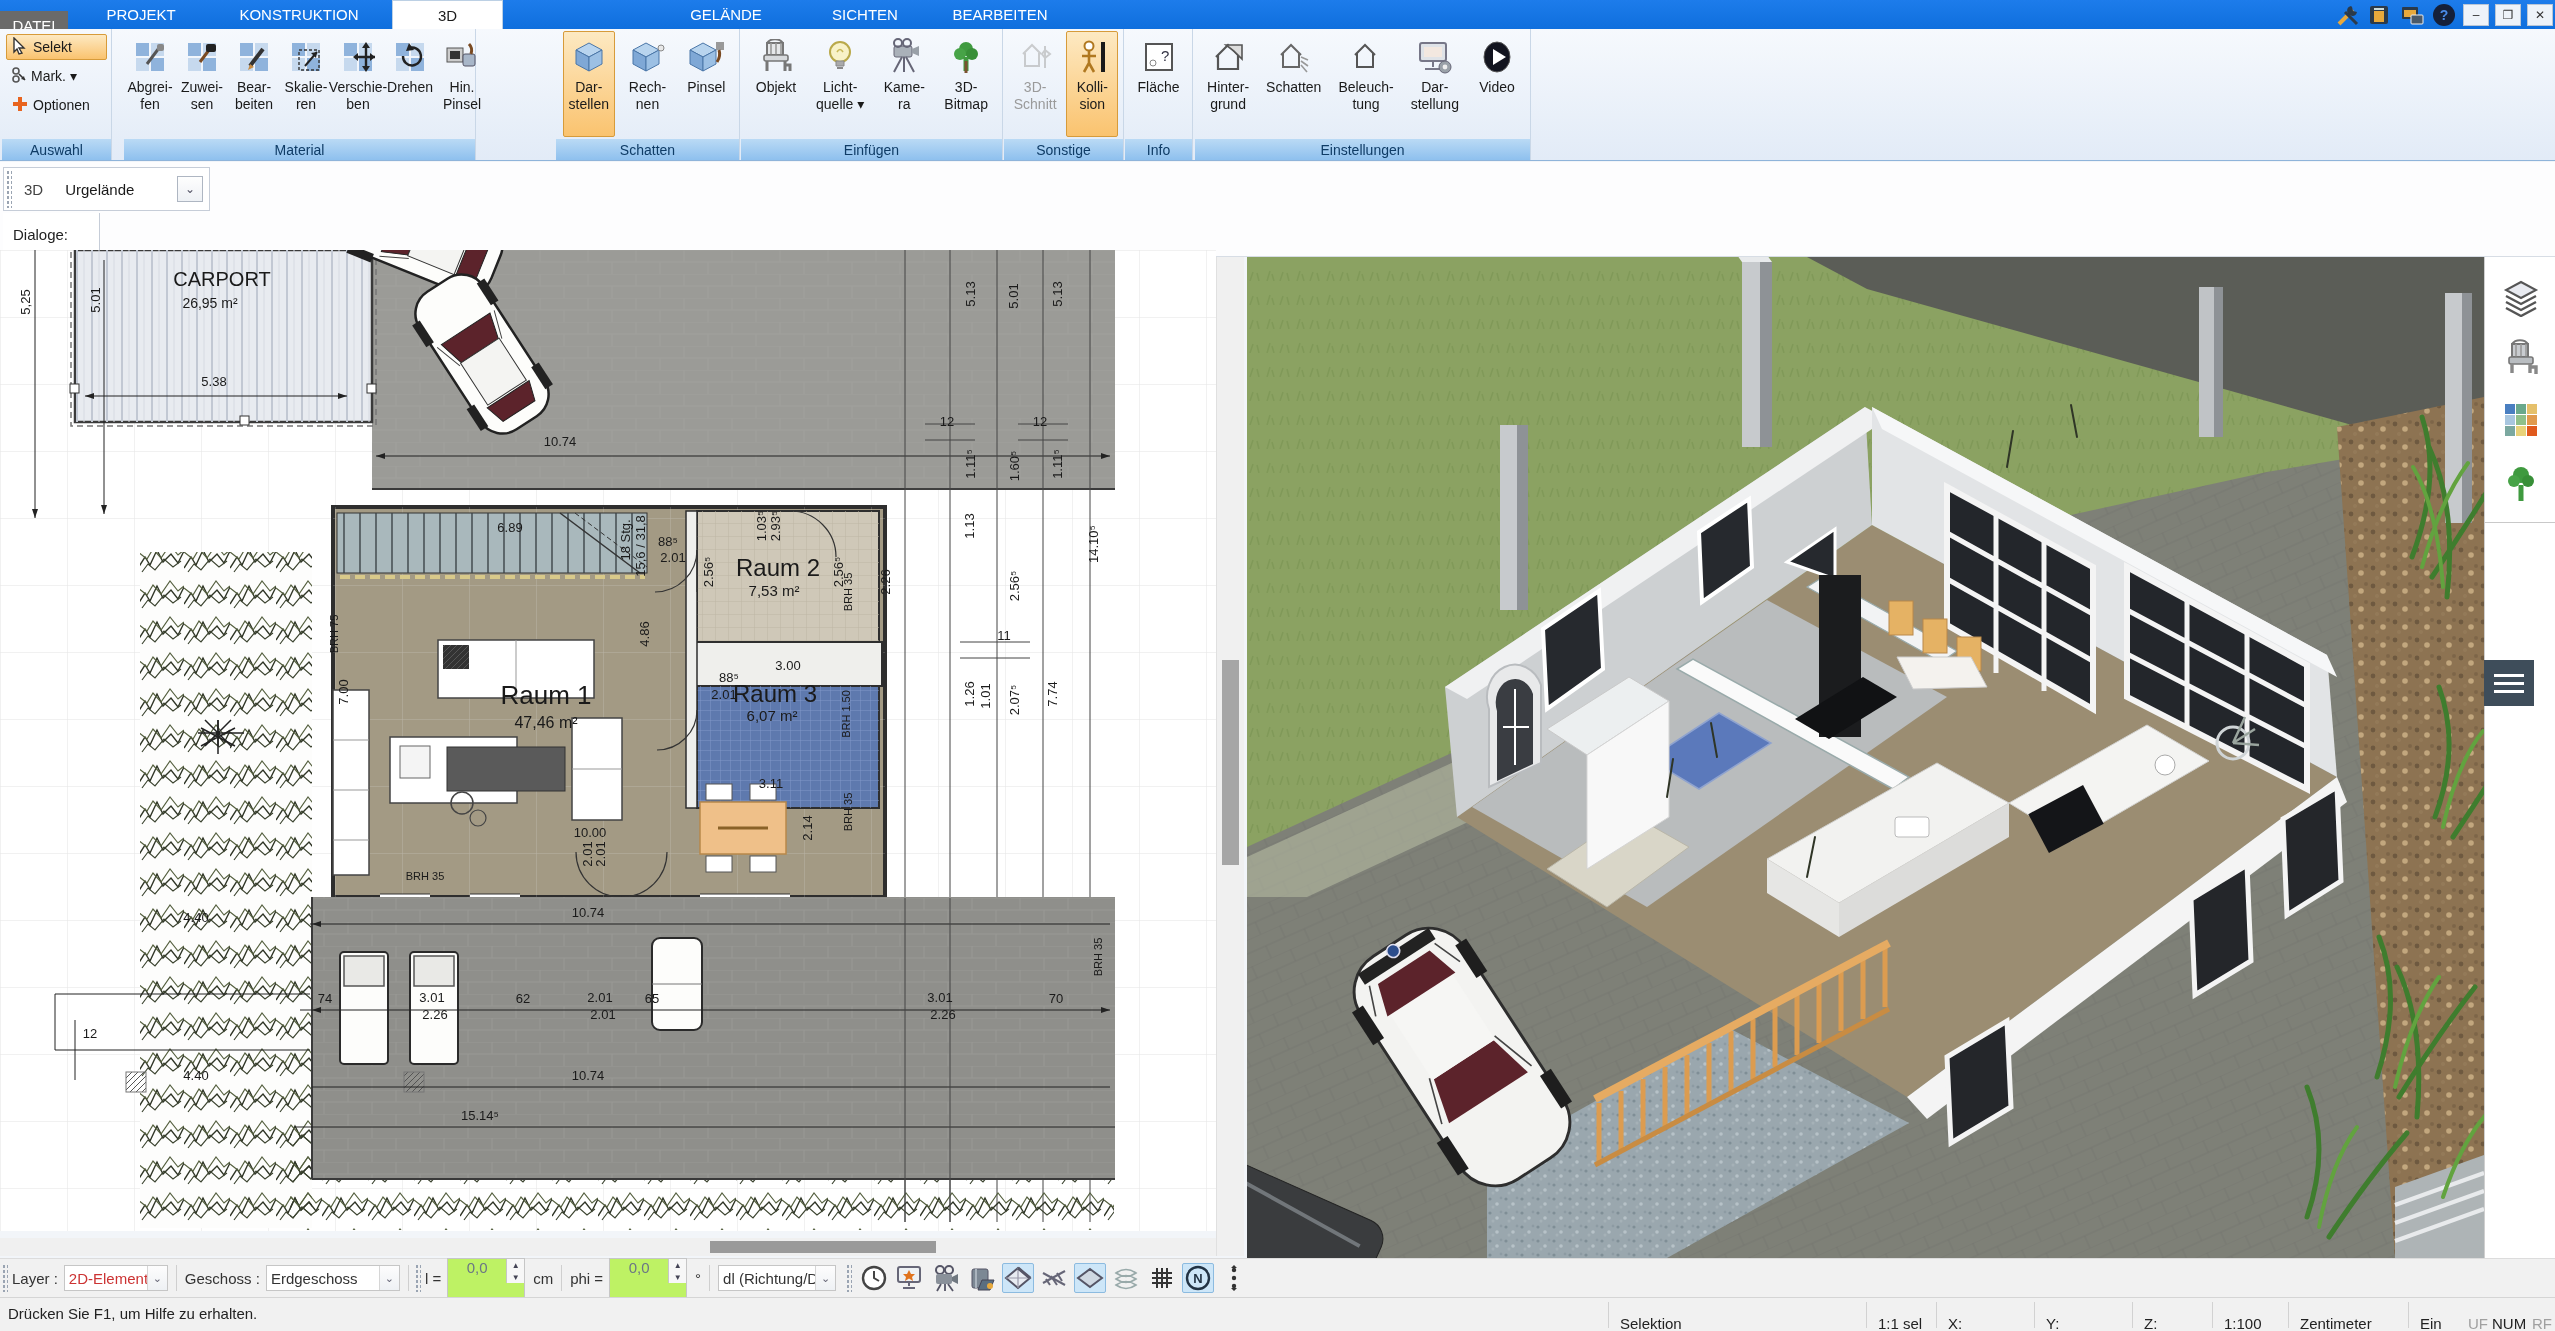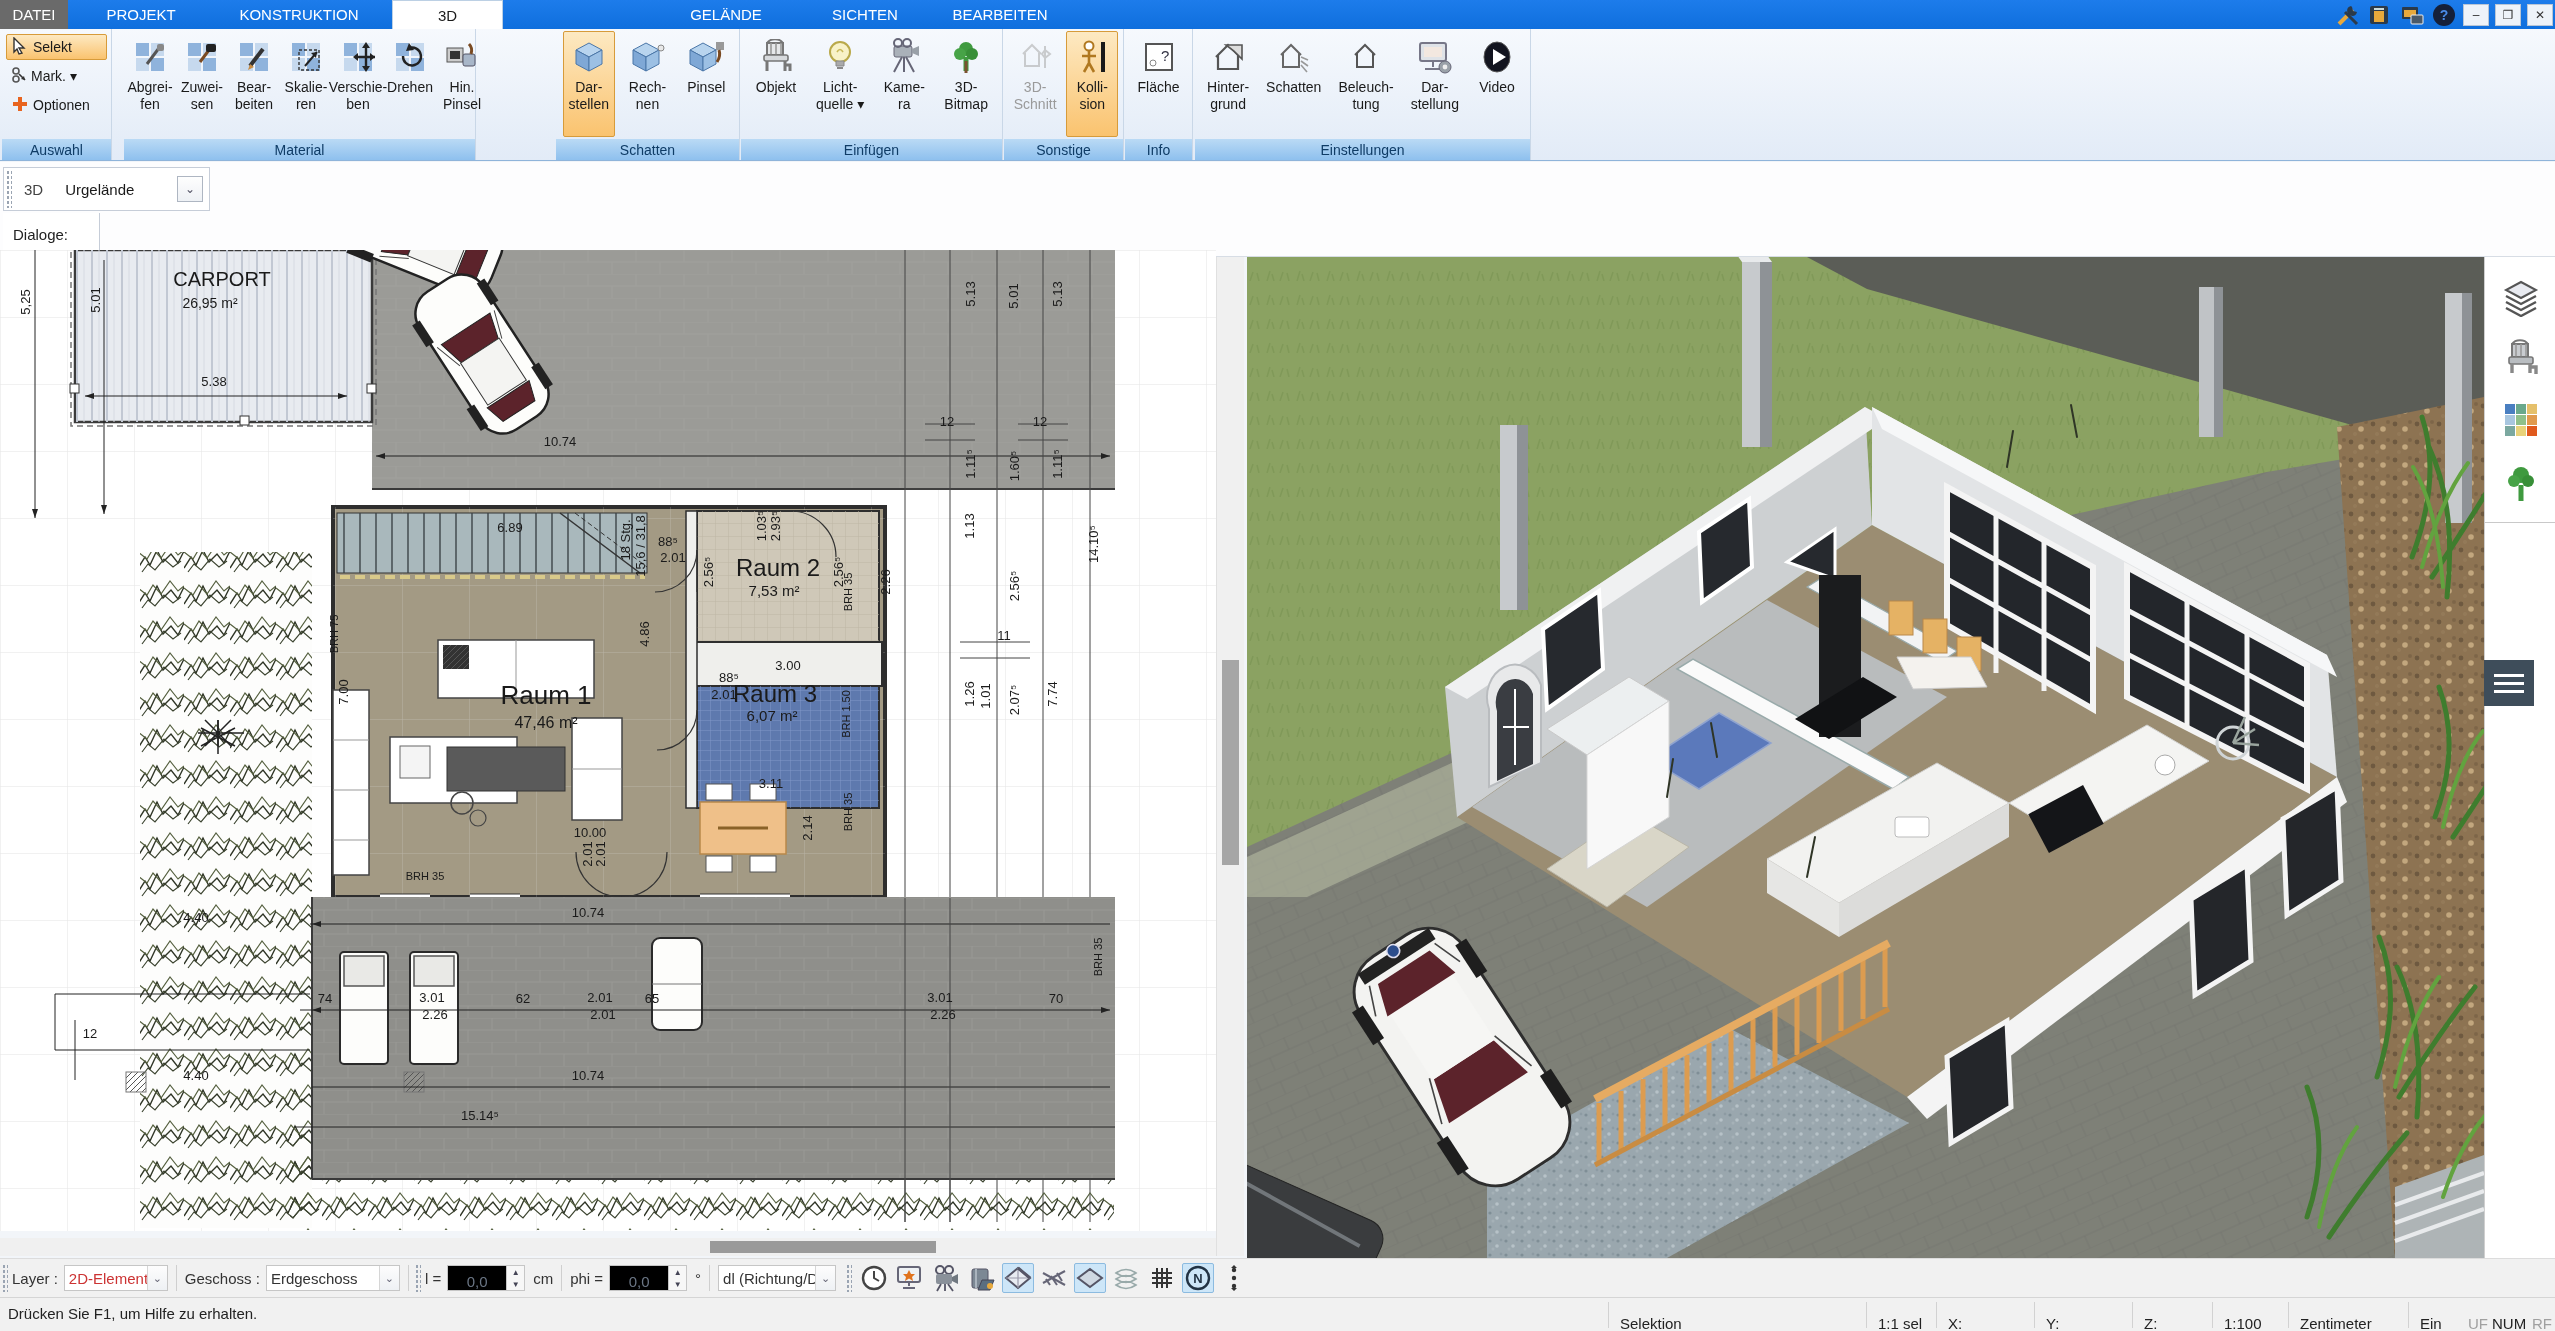--- a/index.html
+++ b/index.html
@@ -69,21 +69,21 @@
   
   #toolbar-bottom{position:absolute;left:0;top:1258px;width:2555px;height:39px;background:#f1f1f1;border-top:1px solid #dcdcdc;
                   display:flex;align-items:center;font-size:15px;color:#333;}
   .tb-grip{width:6px;height:28px;margin:0 4px 0 2px;
      background-image:radial-gradient(#9aa4b2 1px, transparent 1px);background-size:4px 5px;}
   .tb-sep{width:1px;height:26px;background:#cfcfcf;margin:0 8px;}
   .combo{display:flex;align-items:center;border:1px solid #c6c6c6;background:#fff;height:26px;}
   .combo .val{padding:0 4px;white-space:nowrap;overflow:hidden;}
   .combo .chev{width:20px;height:24px;border-left:1px solid #d6d6d6;display:flex;align-items:center;justify-content:center;
                color:#667;font-size:11px;background:linear-gradient(#fdfdfd,#eef1f4);}
-  .spin{display:flex;align-items:flex-end;height:26px;border:1px solid #c6c6c6;background:#000000;}
+  .spin{display:flex;align-items:flex-start;height:40px;border:1px solid #c6c6c6;background:#bef264;}
   .spin .val{width:58px;text-align:center;color:#6b7685;}
   .spin .arrows{display:flex;flex-direction:column;width:18px;height:24px;border-left:1px solid #c6c6c6;background:#f7f7f7;}
   .spin .arrows div{flex:1;display:flex;align-items:center;justify-content:center;font-size:8px;color:#445;}
   .tool{width:32px;height:30px;display:flex;align-items:center;justify-content:center;border:1px solid transparent;border-radius:2px;margin:0 2px;}
   .tool.active{background:#cde6f8;border:1px solid #8cbbe0;}
 
   
   #statusbar{position:absolute;left:0;top:1297px;width:2555px;height:34px;background:#f1f1f1;border-top:1px solid #d5d5d5;
              font-size:15px;color:#222;}
   #status-help{position:absolute;left:8px;top:7px;}
@@ -122,21 +122,21 @@
         <div class="ticon">
           <svg width="26" height="26" viewBox="0 0 26 26">
             <circle cx="13" cy="13" r="11" fill="#15203a"></circle>
             <text x="13" y="18" font-size="14" font-weight="bold" text-anchor="middle" fill="#4a8ae8" font-family="Liberation Serif,serif">?</text>
           </svg>
         </div>
         <div class="winbtn">–</div>
         <div class="winbtn">❐</div>
         <div class="winbtn">✕</div>
       </div>
-  <div class="tab file" style="left: 0px; width: 68px;">DATEI</div>
+  <div class="tab file" style="left: 0px; width: 68px; margin-top: 11px;">DATEI</div>
       <div class="tab" style="left: 78px; width: 126px;">PROJEKT</div>
       <div class="tab" style="left: 218px; width: 162px;">KONSTRUKTION</div>
       <div class="tab active" style="left: 392px; width: 111px;">3D</div>
       <div class="tab" style="left: 652px; width: 148px;">GELÄNDE</div>
       <div class="tab" style="left: 800px; width: 130px;">SICHTEN</div>
       <div class="tab" style="left: 929px; width: 142px;">BEARBEITEN</div>
     </div>
 
   <div id="ribbon">
       <div class="rgroup" style="left: 2px; width: 110px;">

